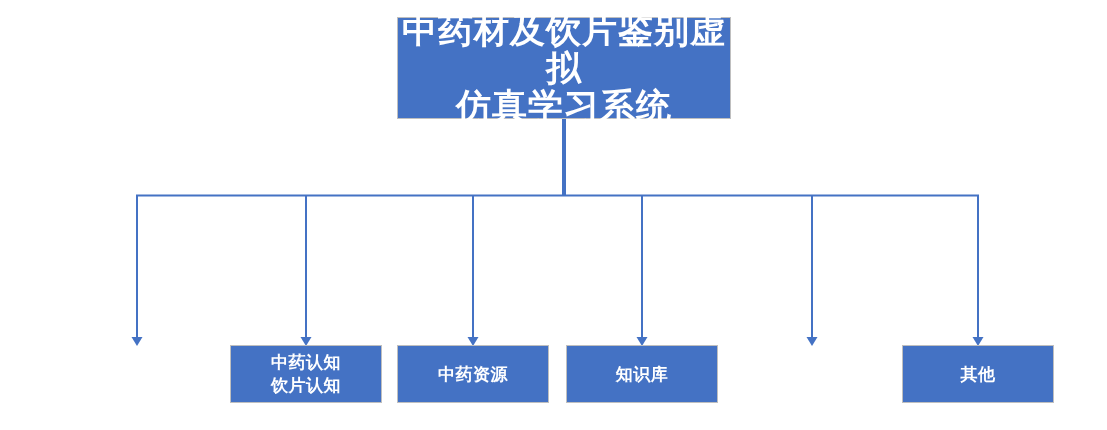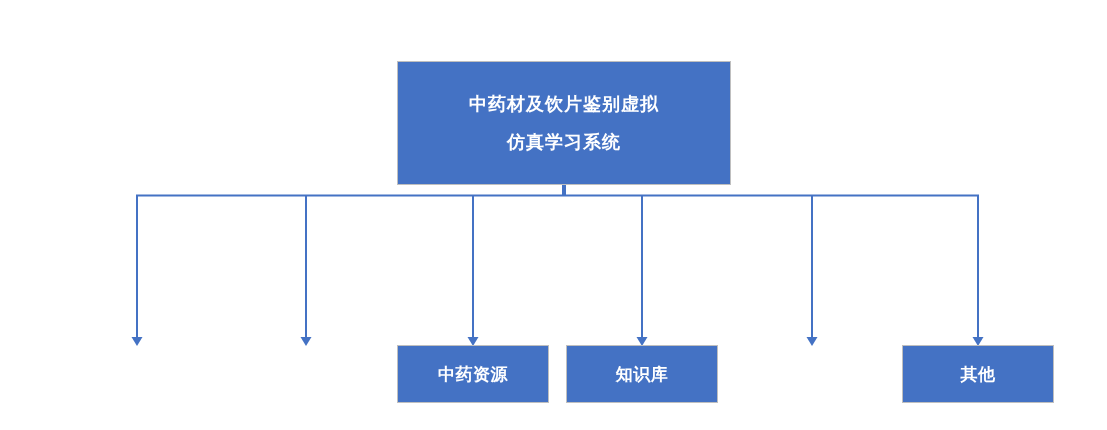--- a/index.html
+++ b/index.html
@@ -35,26 +35,25 @@
     color: var(--text);
     display: flex;
     align-items: center;
     justify-content: center;
     text-align: center;
     white-space: pre-line;
   }
 
   .node-root {
     left: 397px; top: 17px;
-    width: 334px; height: 124px;
-    font-size: 18px;
+    width: 334px; height: 102px;
+    font-size: 35px;
     line-height: 38px;
     font-weight: 600;
     letter-spacing: 1px;
-    margin-top: 44px;
   }
 
   .node-child {
     top: 345px;
     width: 152px; height: 58px;
     font-size: 17px;
     line-height: 23px;
     font-weight: 600;
     letter-spacing: 0.5px;
   }
@@ -104,20 +103,22 @@
     <g>
       <line x1="978" y1="195.5" x2="978" y2="338" stroke-width="2"></line>
       <polygon points="972.5,337 983.5,337 978,346"></polygon>
     </g>
   </svg>
 
   <div class="node node-root">中药材及饮片鉴别虚拟
 仿真学习系统</div>
 
 
+  <div class="node node-child c1">中药认知
+饮片认知</div>
 
   <div class="node node-child c3">知识库</div>
 
   <div class="node node-child c2">中药资源</div>
 
 
   <div class="node node-child c5">其他</div>
 
 </div>
 

